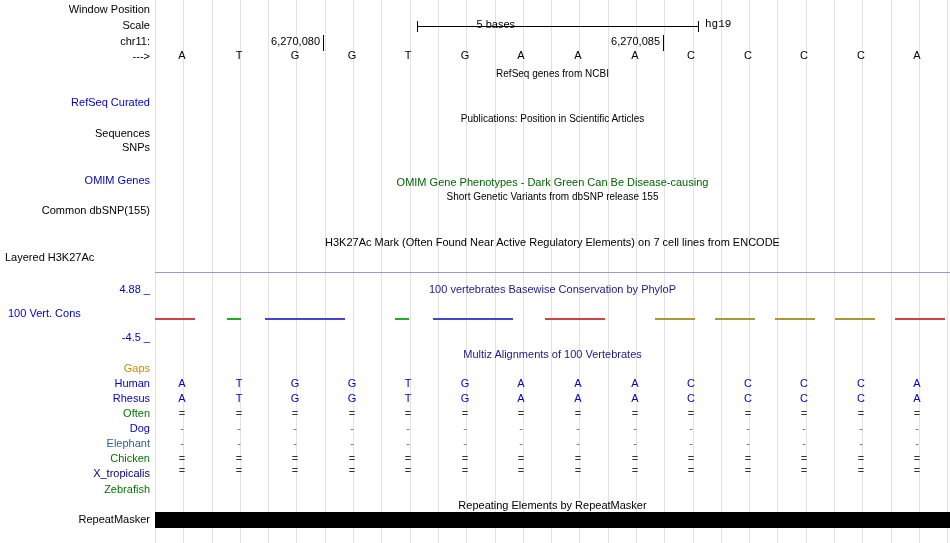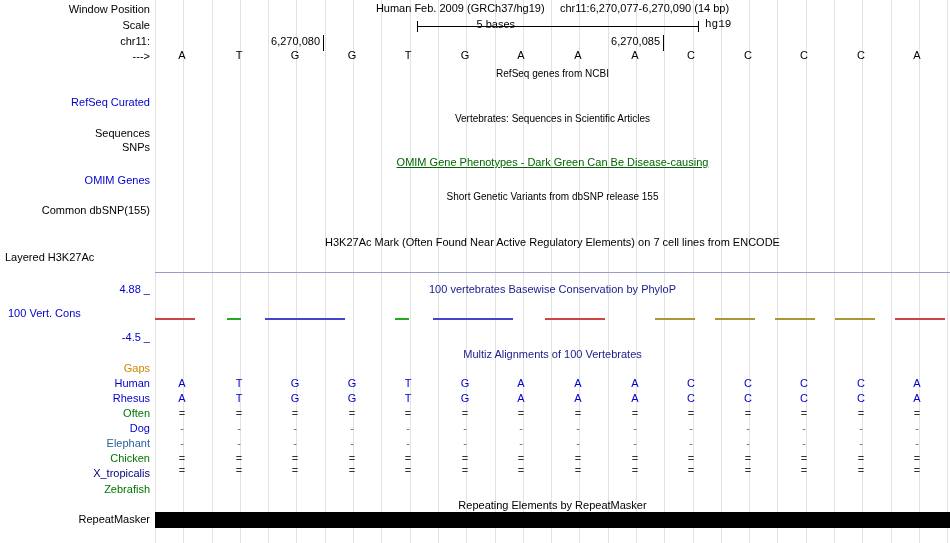--- a/index.html
+++ b/index.html
@@ -111,25 +111,20 @@
       <div class="gline" style="left:594px;"></div>
       <div class="gline" style="left:622px;"></div>
       <div class="gline" style="left:651px;"></div>
       <div class="gline" style="left:679px;"></div>
       <div class="gline" style="left:707px;"></div>
       <div class="gline" style="left:736px;"></div>
       <div class="gline" style="left:764px;"></div>
       <div class="gline" style="left:792px;"></div>
     </div>
 
-    <div class="ctr" style="top:2px;">
-      <span>Human Feb. 2009 (GRCh37/hg19)</span>
-      &nbsp;&nbsp;&nbsp;
-      <span>chr11:6,270,077-6,270,090 (14 bp)</span>
-    </div>
 
     <div style="position:absolute;top:18px;left:0;width:795px;height:14px;">
       <div style="position:absolute;left:140px;top:0;width:220px;text-align:right;">5 bases</div>
       <div class="ruler-line" style="left:262px;top:8px;width:282px;height:1px;"></div>
       <div class="tick" style="left:262px;top:3px;height:11px;"></div>
       <div class="tick" style="left:543px;top:3px;height:11px;"></div>
       <div style="position:absolute;left:550px;top:0;font-family:Liberation Mono, monospace;">hg19</div>
     </div>
 
     <div style="position:absolute;top:35px;left:0;width:795px;height:16px;">
@@ -150,22 +145,22 @@
       <div class="base" style="left:411px;">A</div>
       <div class="base" style="left:468px;">A</div>
       <div class="base" style="left:524px;">C</div>
       <div class="base" style="left:581px;">C</div>
       <div class="base" style="left:637px;">C</div>
       <div class="base" style="left:694px;">C</div>
       <div class="base" style="left:750px;">A</div>
     </div>
 
     <div class="ctr small" style="top:68px;">RefSeq genes from NCBI</div>
-    <div class="ctr small" style="top:113px;">Vertebrates: Sequences in Scientific Articles</div>
-    <div class="ctr dkgreen" style="top:156px;text-decoration:underline;">OMIM Gene Phenotypes - Dark Green Can Be Disease-causing</div>
+    <div class="ctr small" style="top:113px;">Publications: Position in Scientific Articles</div>
+    <div class="ctr dkgreen" style="top:176px;">OMIM Gene Phenotypes - Dark Green Can Be Disease-causing</div>
     <div class="ctr small" style="top:191px;">Short Genetic Variants from dbSNP release 155</div>
     <div class="ctr" style="top:236px;">H3K27Ac Mark (Often Found Near Active Regulatory Elements) on 7 cell lines from ENCODE</div>
 
     <div class="purple-line" style="top:272px;"></div>
 
     <div class="ctr darkblue" style="top:283px;">100 vertebrates Basewise Conservation by PhyloP</div>
 
     <div class="consrow" style="top:318px;">
       <div class="seg" style="left:0px;width:40px;top:0;background:#cc4444;"></div>
       <div class="seg" style="left:72px;width:14px;top:0;background:#22aa22;"></div>

